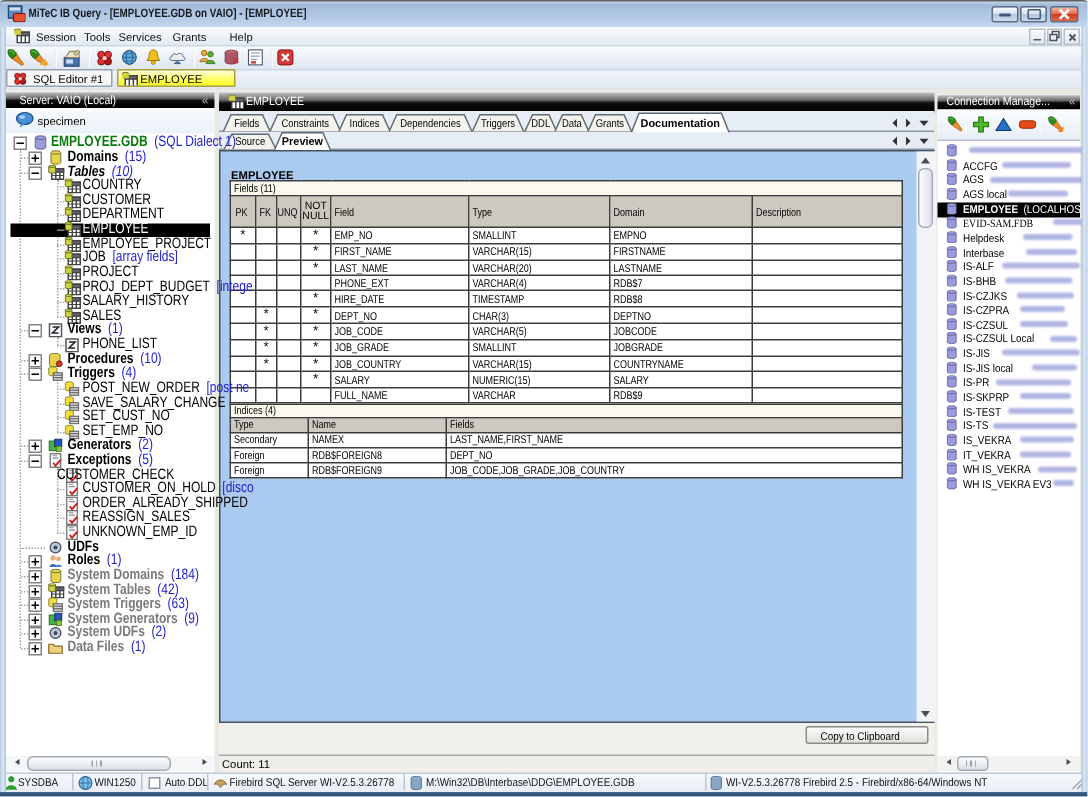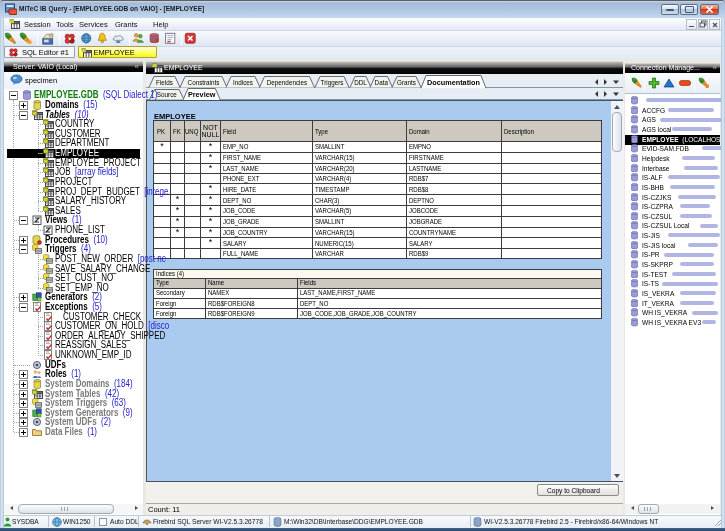--- a/index.html
+++ b/index.html
@@ -534,21 +534,21 @@
     </div>
 <div class="trow" style="left:45px;top:301.9px;z-index:3;"><span class="sq"><b>Exceptions</b>&nbsp;&nbsp;<span class="cnt">(5)</span></span></div>
 <div class="abs" style="left:38px;top:316.6px;width:5px;height:1px;border-top:1px dotted #9aa;"></div>
 <div class="abs" style="left:42.5px;top:311.6px;width:11px;height:10px;">
       <svg width="10" height="10" viewBox="0 0 10 10">
         <rect x="1.5" y="0.5" width="7" height="9" fill="#fff" stroke="#666" stroke-width="0.8"></rect>
         <path d="M3,1.8 L6,1.8 M3,3.4 L7,3.4" stroke="#888" stroke-width="0.7"></path>
         <path d="M3.5,6.5 L5,8.5 L8.5,4.5" fill="none" stroke="#cc2222" stroke-width="1.3"></path>
       </svg>
     </div>
-<div class="trow" style="left:63px;top:311.6px;z-index:3;text-align:center;"><span class="sq">CUSTOMER_CHECK</span></div>
+<div class="trow" style="left:38px;top:311.6px;z-index:3;text-align:center;"><span class="sq">CUSTOMER_CHECK</span></div>
 <div class="abs" style="left:38px;top:326.2px;width:5px;height:1px;border-top:1px dotted #9aa;"></div>
 <div class="abs" style="left:42.5px;top:321.2px;width:11px;height:10px;">
       <svg width="10" height="10" viewBox="0 0 10 10">
         <rect x="1.5" y="0.5" width="7" height="9" fill="#fff" stroke="#666" stroke-width="0.8"></rect>
         <path d="M3,1.8 L6,1.8 M3,3.4 L7,3.4" stroke="#888" stroke-width="0.7"></path>
         <path d="M3.5,6.5 L5,8.5 L8.5,4.5" fill="none" stroke="#cc2222" stroke-width="1.3"></path>
       </svg>
     </div>
 <div class="trow" style="left:55px;top:321.2px;z-index:3;"><span class="sq">CUSTOMER_ON_HOLD&nbsp;&nbsp;<span class="cnt">[disco</span></span></div>
 <div class="abs" style="left:38px;top:335.8px;width:5px;height:1px;border-top:1px dotted #9aa;"></div>
@@ -723,20 +723,23 @@
         <col style="width:17px">
         <col style="width:14px">
         <col style="width:16px">
         <col style="width:20px">
         <col style="width:92px">
         <col style="width:94px">
         <col style="width:95px">
         <col style="width:100px">
       </colgroup>
       <tbody>
+        <tr class="caption">
+          <td colspan="8" style="height:9px;"><span class="sq">Fields (11)</span></td>
+        </tr>
         <tr>
           <td class="hcell star" style="height:21px;"><span class="sq">PK</span></td>
           <td class="hcell star"><span class="sq">FK</span></td>
           <td class="hcell star"><span class="sq">UNQ</span></td>
           <td class="hcell star" style="line-height:7px;font-size:7px;">NOT<br>NULL</td>
           <td class="hcell"><span class="sq">Field</span></td>
           <td class="hcell"><span class="sq">Type</span></td>
           <td class="hcell"><span class="sq">Domain</span></td>
           <td class="hcell"><span class="sq">Description</span></td>
         </tr>
@@ -973,21 +976,21 @@
 <div class="rrow" style="left:642px;top:134.6px;color:#fff;z-index:3;"><span class="sq9"><b>EMPLOYEE</b>&nbsp;&nbsp;(LOCALHOST:</span></div>
 <div class="abs" style="left:630.5px;top:144.2px;width:8px;height:10px;">
       <svg width="7" height="8.5" viewBox="0 0 8 10">
         <ellipse cx="4.0" cy="8.24" rx="3.5" ry="1.26" fill="#9a9ade" stroke="#5a5a8a" stroke-width="0.6"></ellipse>
         <rect x="0.5" y="1.76" width="7" height="6.48" fill="#9a9ade" stroke="none"></rect>
         <line x1="0.5" y1="1.76" x2="0.5" y2="8.24" stroke="#5a5a8a" stroke-width="0.6"></line>
         <line x1="7.5" y1="1.76" x2="7.5" y2="8.24" stroke="#5a5a8a" stroke-width="0.6"></line>
         <ellipse cx="4.0" cy="1.76" rx="3.5" ry="1.26" fill="#9a9ade" stroke="#5a5a8a" stroke-width="0.6"></ellipse>
       </svg>
     </div>
-<div class="rrow" style="left:642px;top:144.2px;"><span class="sq9">EVID-SAM.FDB</span></div>
+<div class="rrow" style="left:642px;top:144.2px;font-family:Liberation Serif, serif;"><span class="sq9">EVID-SAM.FDB</span></div>
 <div class="blur" style="left:702px;top:146.4px;width:20px;"></div>
 <div class="abs" style="left:630.5px;top:153.9px;width:8px;height:10px;">
       <svg width="7" height="8.5" viewBox="0 0 8 10">
         <ellipse cx="4.0" cy="8.24" rx="3.5" ry="1.26" fill="#9a9ade" stroke="#5a5a8a" stroke-width="0.6"></ellipse>
         <rect x="0.5" y="1.76" width="7" height="6.48" fill="#9a9ade" stroke="none"></rect>
         <line x1="0.5" y1="1.76" x2="0.5" y2="8.24" stroke="#5a5a8a" stroke-width="0.6"></line>
         <line x1="7.5" y1="1.76" x2="7.5" y2="8.24" stroke="#5a5a8a" stroke-width="0.6"></line>
         <ellipse cx="4.0" cy="1.76" rx="3.5" ry="1.26" fill="#9a9ade" stroke="#5a5a8a" stroke-width="0.6"></ellipse>
       </svg>
     </div>

